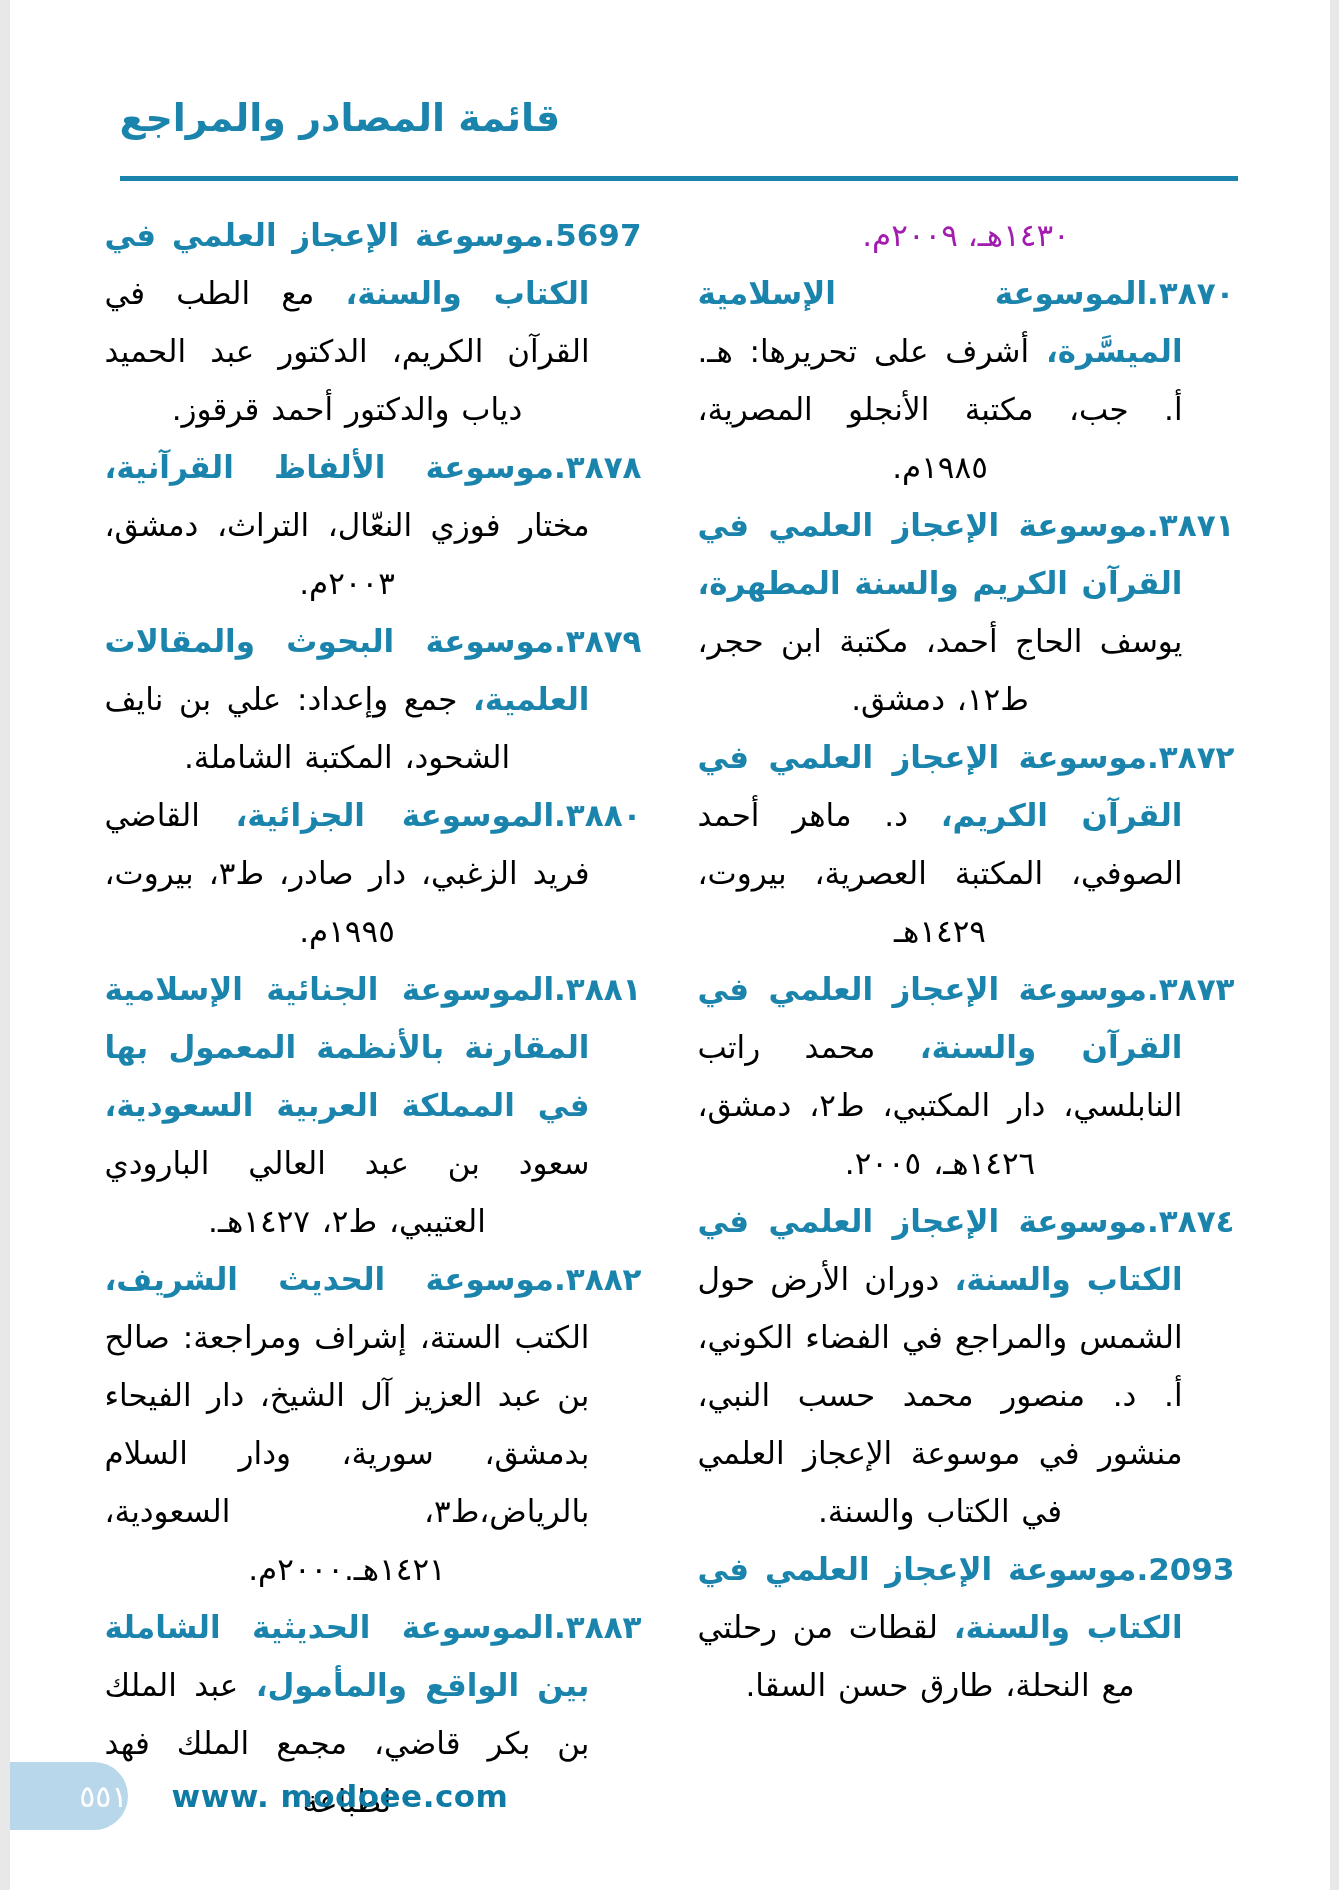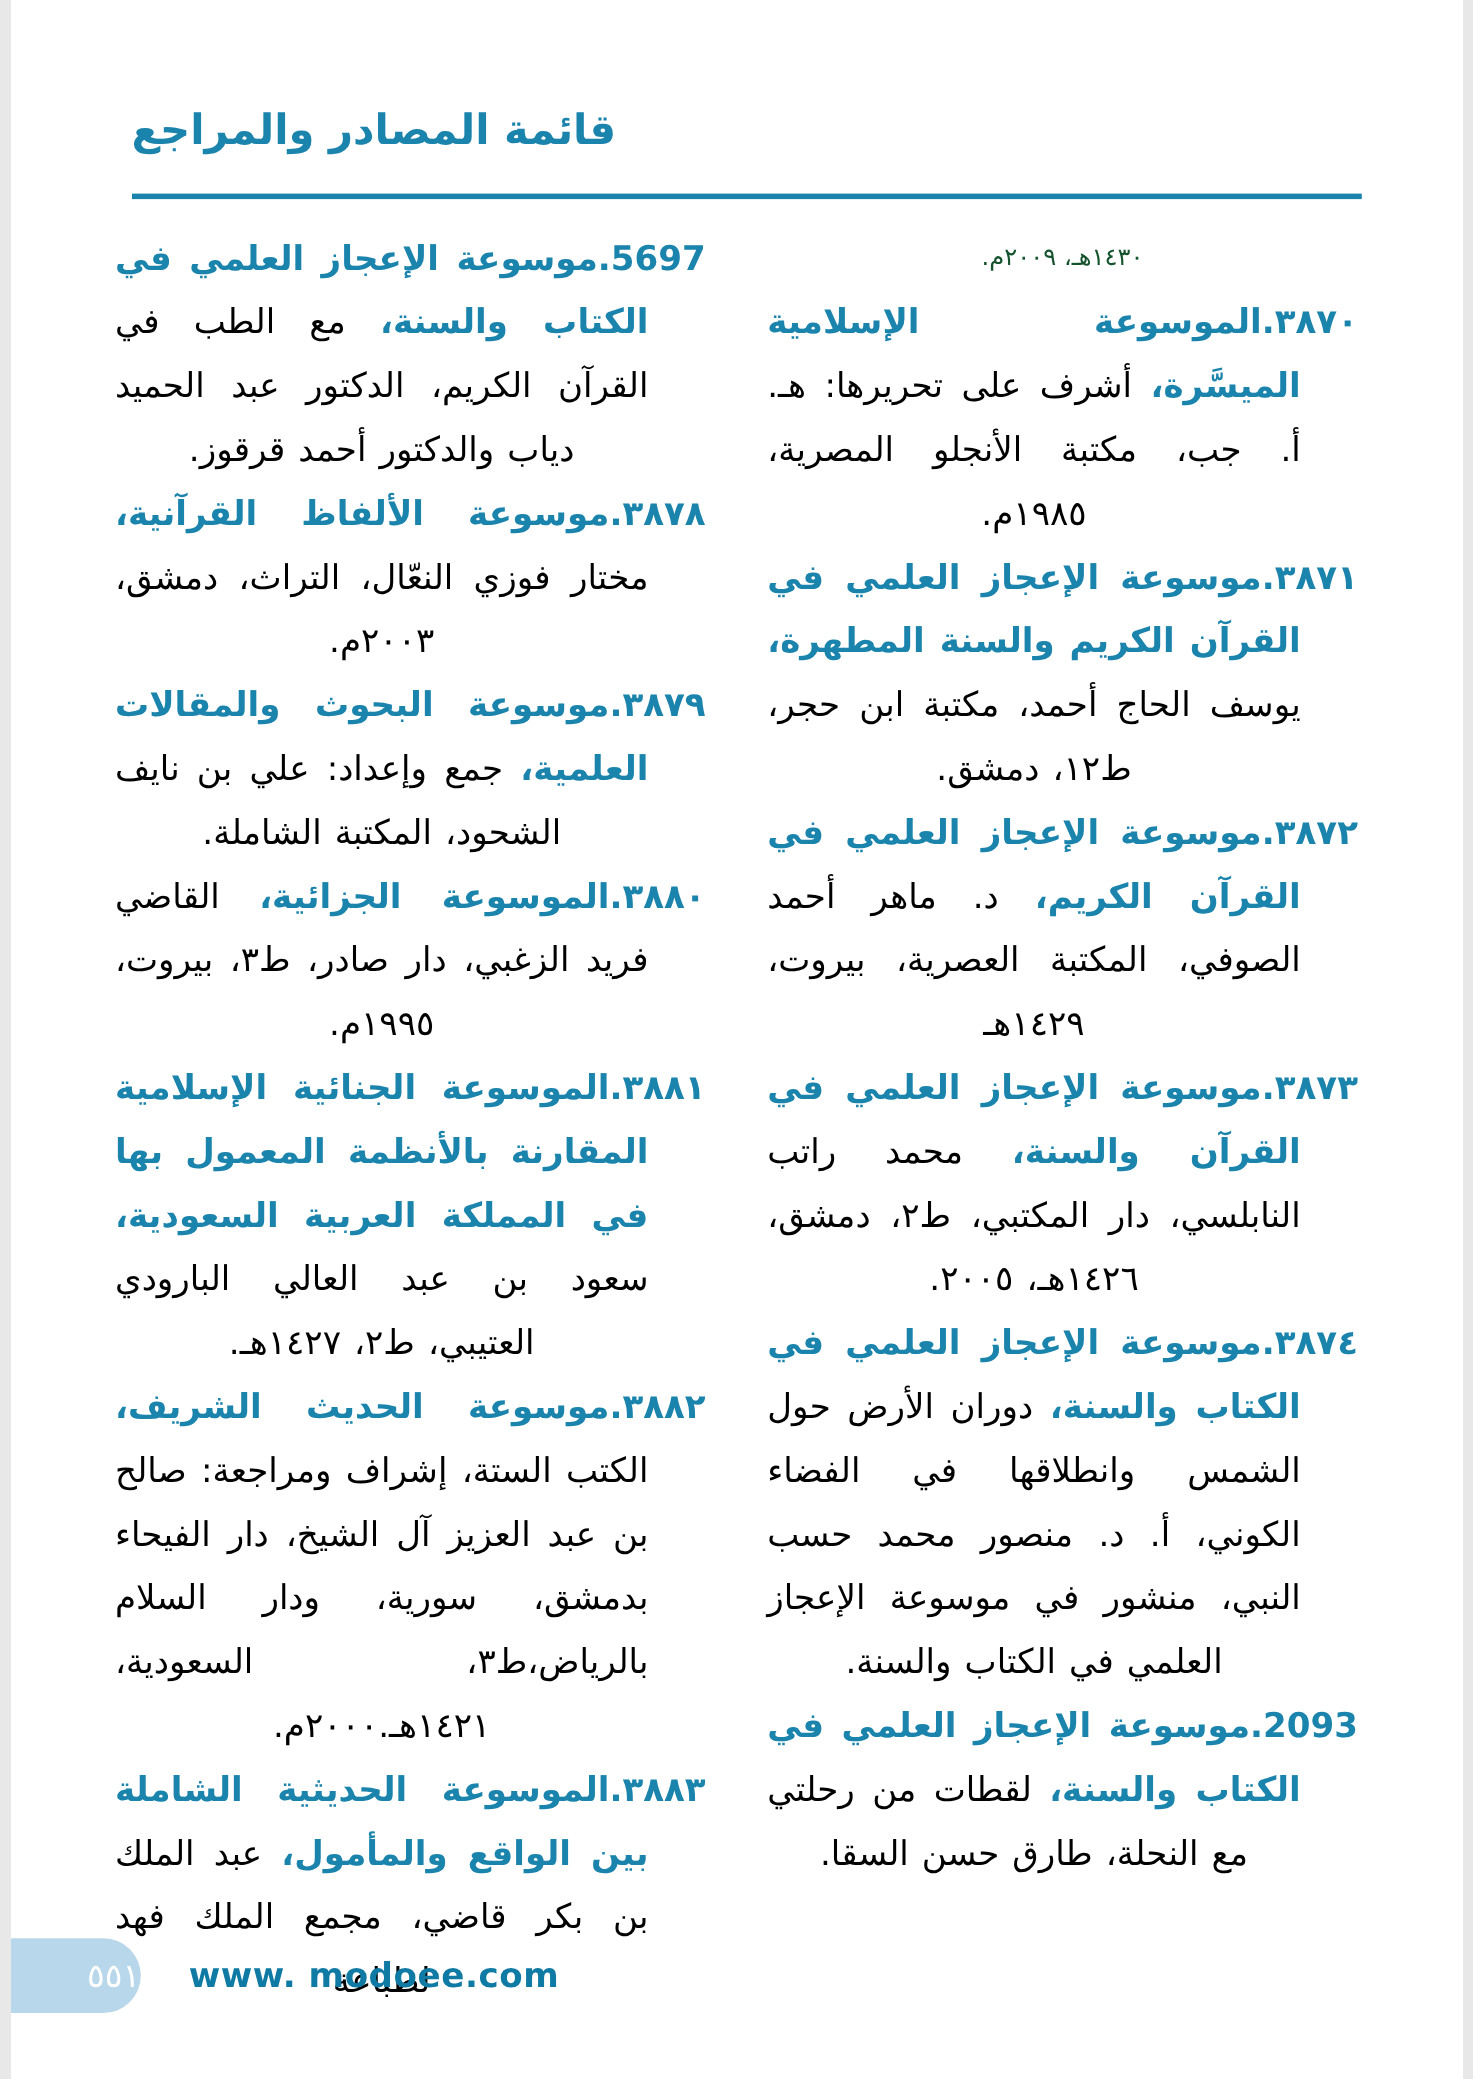--- a/index.html
+++ b/index.html
@@ -39,23 +39,23 @@
     top: 206px;
     right: 95px;
     left: 95px;
     display: flex;
     gap: 56px;
     align-items: flex-start;
   }
   .col { width: 546px; }
   p.cont {
     margin: 0;
-    font-size: 22px;
+    font-size: 31px;
     line-height: 58px;
-    color: #14532d;
+    color: #a21caf;
     text-align: center;
   }
   p.entry {
     margin: 0;
     font-size: 31px;
     line-height: 58px;
     color: #000;
     text-align: justify;
     text-align-last: center;
     padding-right: 52px;   
@@ -105,21 +105,21 @@
   <div class="header-title">قائمة المصادر والمراجع</div>
   <div class="header-rule"></div>
 
   <main class="columns">
     <section class="col">
         <p class="cont">١٤٣٠هـ، ٢٠٠٩م.</p>
         <p class="entry"><span class="num">٣٨٧٠.</span><span class="title">الموسوعة الإسلامية الميسَّرة،</span> <span class="body">أشرف على تحريرها: هـ. أ. جب، مكتبة الأنجلو المصرية، ١٩٨٥م.</span></p>
         <p class="entry"><span class="num">٣٨٧١.</span><span class="title">موسوعة الإعجاز العلمي في القرآن الكريم والسنة المطهرة،</span> <span class="body">يوسف الحاج أحمد، مكتبة ابن حجر، ط١٢، دمشق.</span></p>
         <p class="entry"><span class="num">٣٨٧٢.</span><span class="title">موسوعة الإعجاز العلمي في القرآن الكريم،</span> <span class="body">د. ماهر أحمد الصوفي، المكتبة العصرية، بيروت، ١٤٢٩هـ</span></p>
         <p class="entry"><span class="num">٣٨٧٣.</span><span class="title">موسوعة الإعجاز العلمي في القرآن والسنة،</span> <span class="body">محمد راتب النابلسي، دار المكتبي، ط٢، دمشق، ١٤٢٦هـ، ٢٠٠٥.</span></p>
-        <p class="entry"><span class="num">٣٨٧٤.</span><span class="title">موسوعة الإعجاز العلمي في الكتاب والسنة،</span> <span class="body">دوران الأرض حول الشمس وانطلاقها في الفضاء الكوني، أ. د. منصور محمد حسب النبي، منشور في موسوعة الإعجاز العلمي في الكتاب والسنة.</span></p>
+        <p class="entry"><span class="num">٣٨٧٤.</span><span class="title">موسوعة الإعجاز العلمي في الكتاب والسنة،</span> <span class="body">دوران الأرض حول الشمس والمراجع في الفضاء الكوني، أ. د. منصور محمد حسب النبي، منشور في موسوعة الإعجاز العلمي في الكتاب والسنة.</span></p>
         <p class="entry"><span class="num">2093.</span><span class="title">موسوعة الإعجاز العلمي في الكتاب والسنة،</span> <span class="body">لقطات من رحلتي مع النحلة، طارق حسن السقا.</span></p>
       </section>
     <section class="col">
         <p class="entry"><span class="num">5697.</span><span class="title">موسوعة الإعجاز العلمي في الكتاب والسنة،</span> <span class="body">مع الطب في القرآن الكريم، الدكتور عبد الحميد دياب والدكتور أحمد قرقوز.</span></p>
         <p class="entry"><span class="num">٣٨٧٨.</span><span class="title">موسوعة الألفاظ القرآنية،</span> <span class="body">مختار فوزي النعّال، التراث، دمشق، ٢٠٠٣م.</span></p>
         <p class="entry"><span class="num">٣٨٧٩.</span><span class="title">موسوعة البحوث والمقالات العلمية،</span> <span class="body">جمع وإعداد: علي بن نايف الشحود، المكتبة الشاملة.</span></p>
         <p class="entry"><span class="num">٣٨٨٠.</span><span class="title">الموسوعة الجزائية،</span> <span class="body">القاضي فريد الزغبي، دار صادر، ط٣، بيروت، ١٩٩٥م.</span></p>
         <p class="entry"><span class="num">٣٨٨١.</span><span class="title">الموسوعة الجنائية الإسلامية المقارنة بالأنظمة المعمول بها في المملكة العربية السعودية،</span> <span class="body">سعود بن عبد العالي البارودي العتيبي، ط٢، ١٤٢٧هـ.</span></p>
         <p class="entry"><span class="num">٣٨٨٢.</span><span class="title">موسوعة الحديث الشريف،</span> <span class="body">الكتب الستة، إشراف ومراجعة: صالح بن عبد العزيز آل الشيخ، دار الفيحاء بدمشق، سورية، ودار السلام بالرياض،ط٣، السعودية، ١٤٢١هـ.٢٠٠٠م.</span></p>
         <p class="entry"><span class="num">٣٨٨٣.</span><span class="title">الموسوعة الحديثية الشاملة بين الواقع والمأمول،</span> <span class="body">عبد الملك بن بكر قاضي، مجمع الملك فهد لطباعة</span></p>

